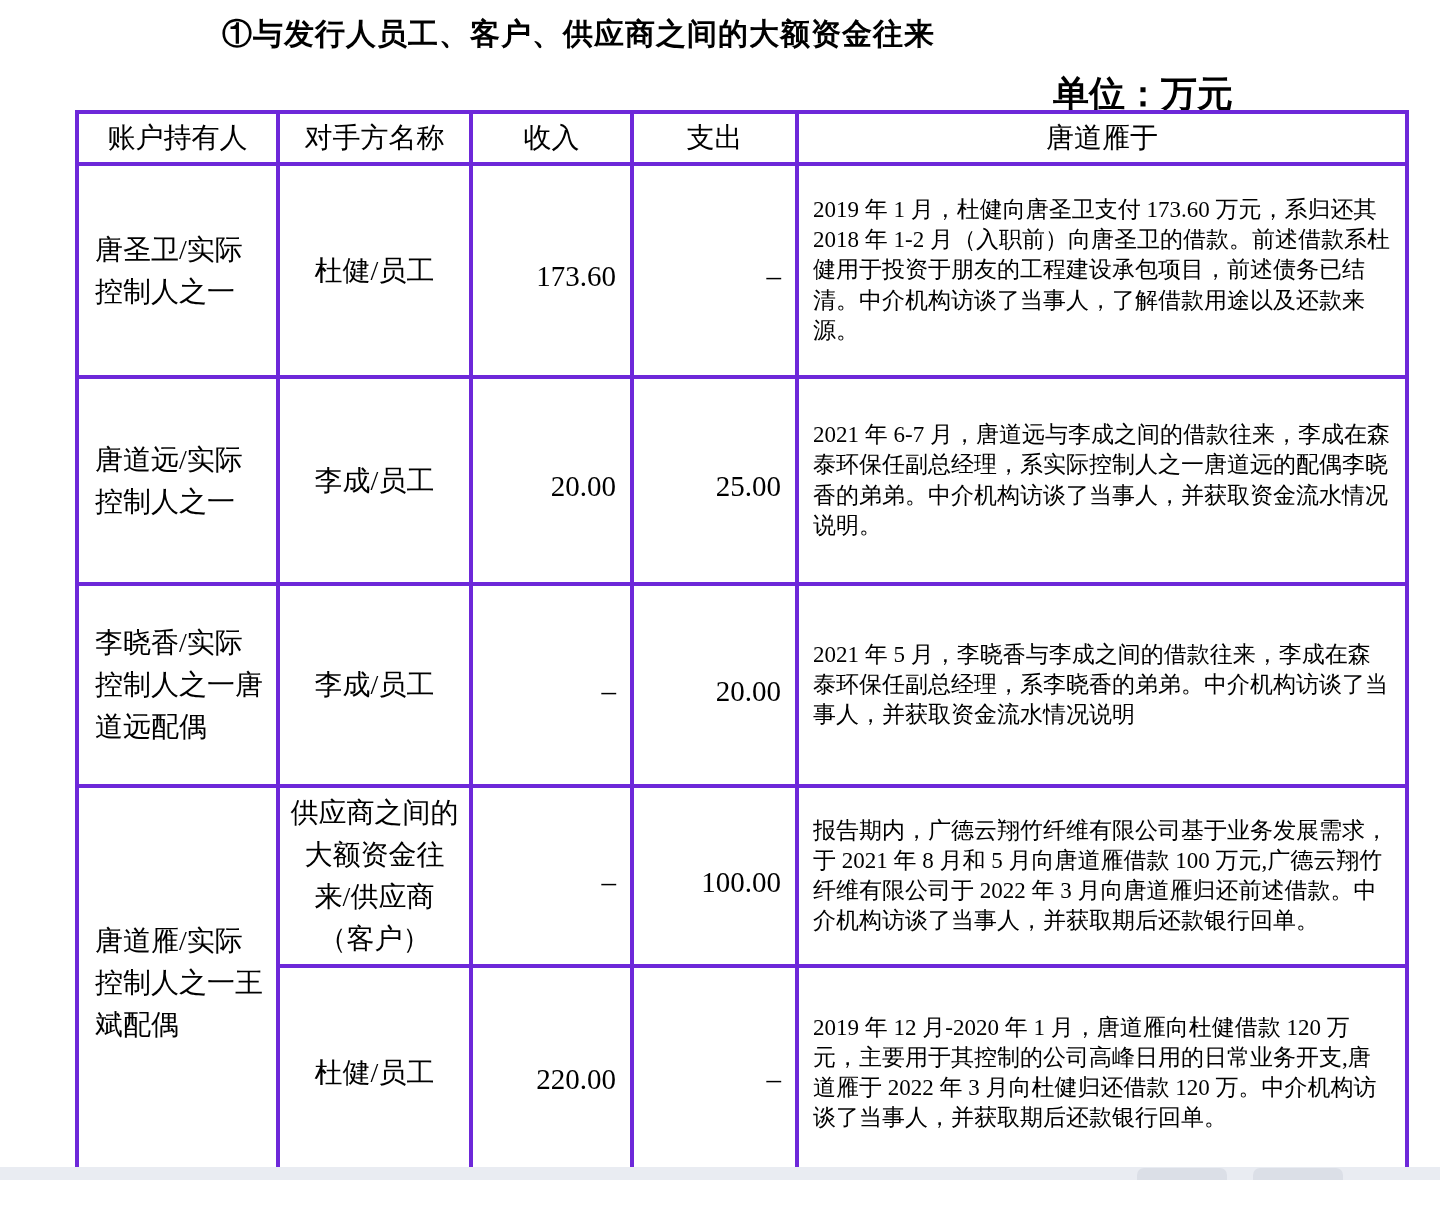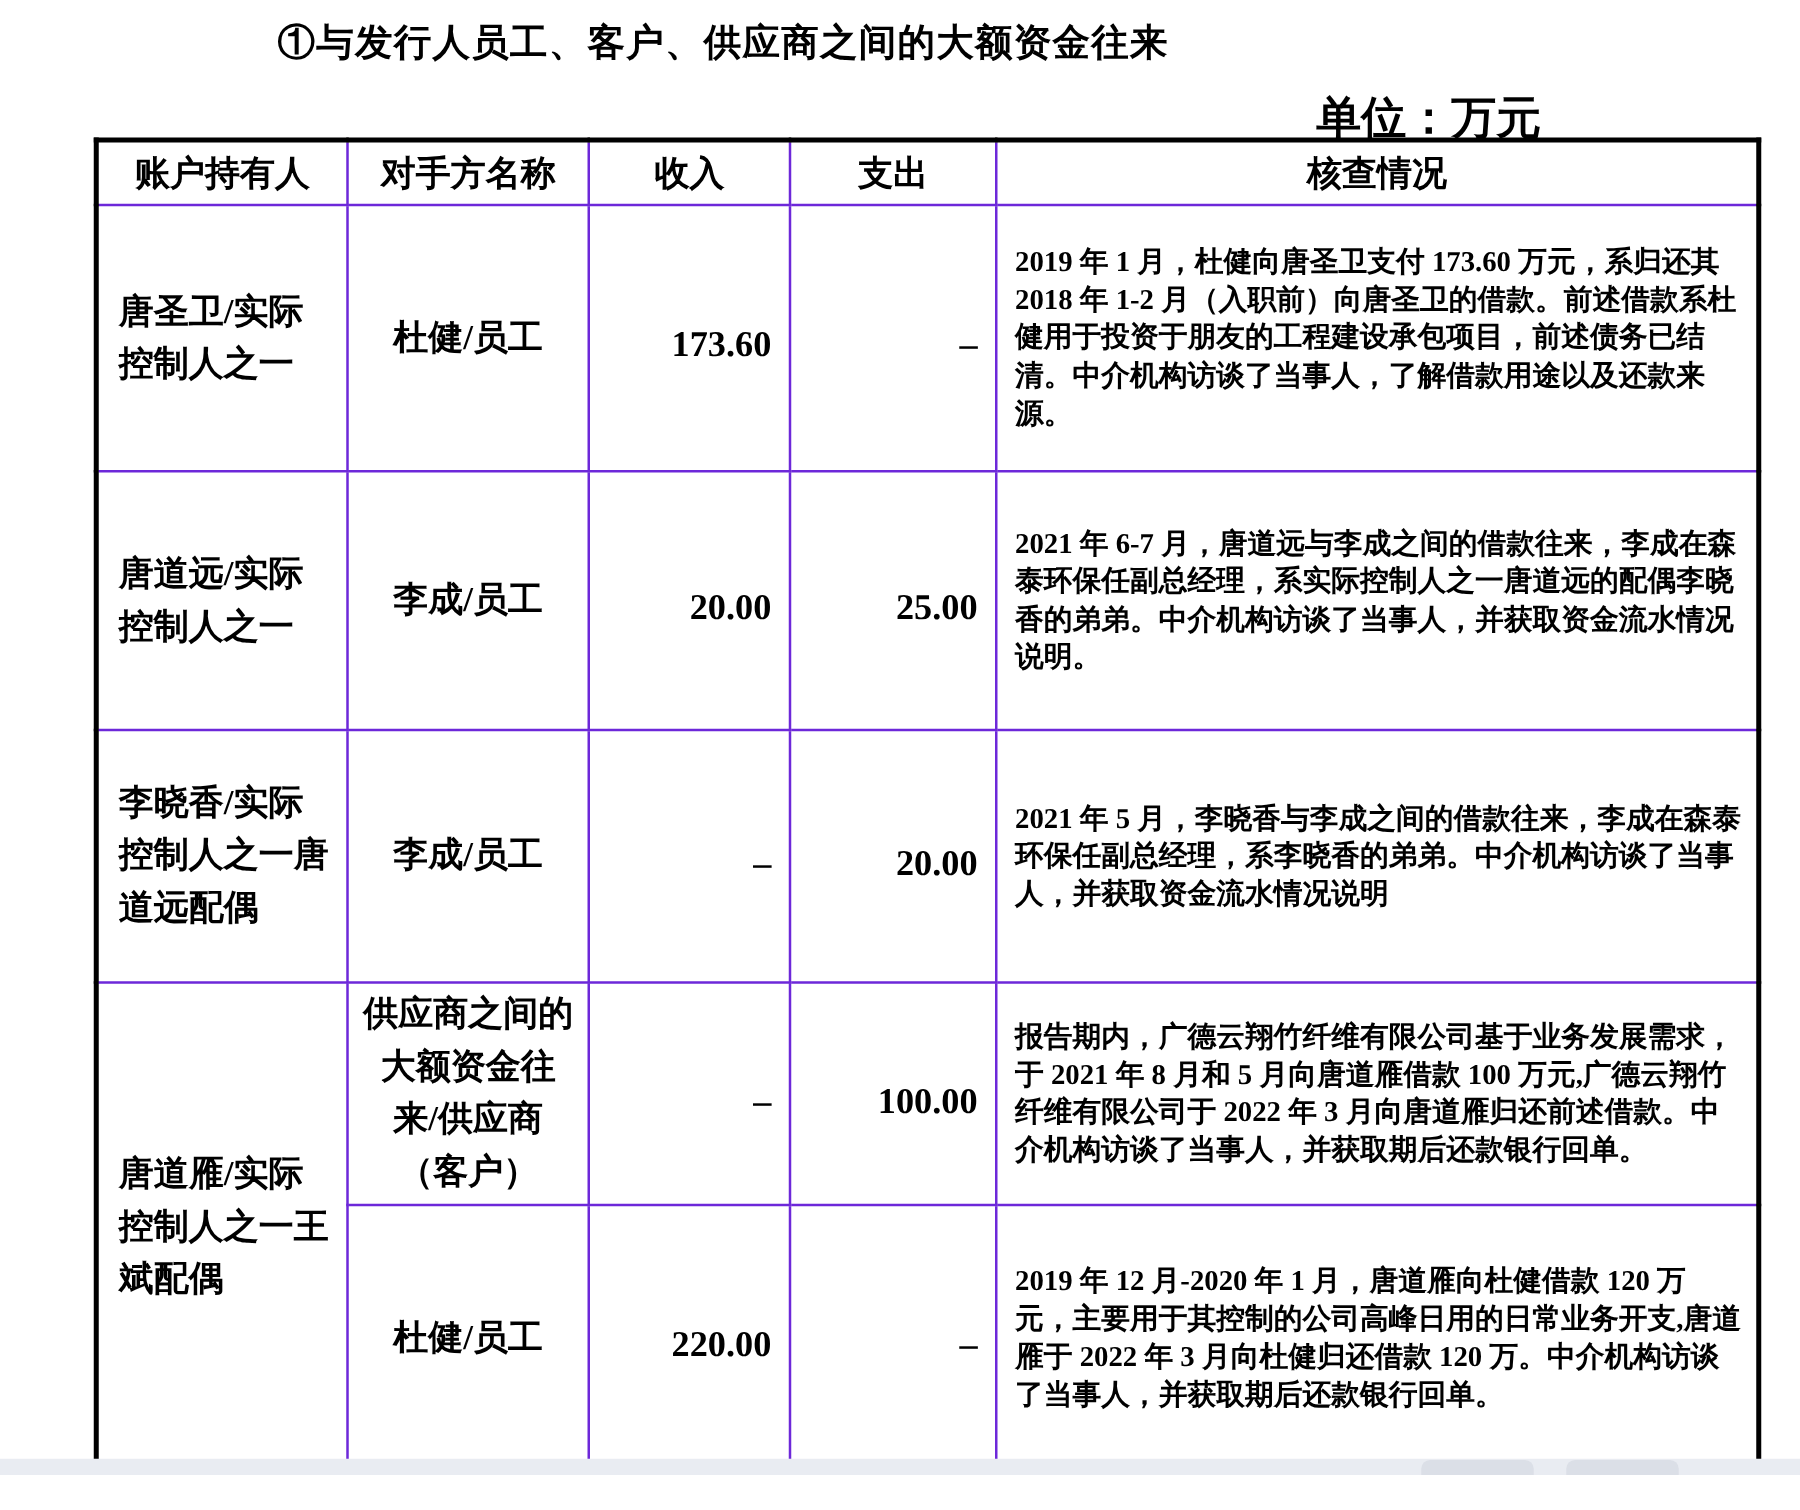--- a/index.html
+++ b/index.html
@@ -18,21 +18,21 @@
   .unit-label {
     position:absolute; top:70px; right:207px;
     font-size:36px; white-space:nowrap;
   }
 
   table.funds {
     position:absolute; left:75px; top:110px;
     width:1330px; border-collapse:collapse; table-layout:fixed;
     border:4px solid #000;
   }
-  th, td { border:2px solid #6d28d9; font-weight:700; overflow:hidden; }
+  th, td { border:4px solid #6d28d9; font-weight:400; overflow:hidden; }
   th { font-size:28px; height:52px; text-align:center; padding:2px 4px; }
 
   td.holder {
     font-size:28px; line-height:1.5; text-align:left;
     vertical-align:middle; padding:4px 10px 4px 16px;
   }
   td.cp {
     font-size:28px; line-height:1.5; text-align:center;
     vertical-align:middle; padding:4px 10px;margin-left:32px;
   }
@@ -83,21 +83,21 @@
       <col style="width:161px">
       <col style="width:165px">
       <col style="width:610px">
     </colgroup>
     <thead>
       <tr class="row-h">
         <th>账户持有人</th>
         <th>对手方名称</th>
         <th>收入</th>
         <th>支出</th>
-        <th>核查情况</th>
+        <th>唐道雁于</th>
       </tr>
     </thead>
     <tbody>
       <tr class="row-0">
         <td class="holder">唐圣卫/实际控制人之一</td>
         <td class="cp">杜健/员工</td>
         <td class="num">173.60</td>
         <td class="num">–</td>
         <td class="note">2019 年 1 月，杜健向唐圣卫支付 173.60 万元，系归还其 2018 年 1-2 月（入职前）向唐圣卫的借款。前述借款系杜健用于投资于朋友的工程建设承包项目，前述债务已结清。中介机构访谈了当事人，了解借款用途以及还款来源。</td>
       </tr>

